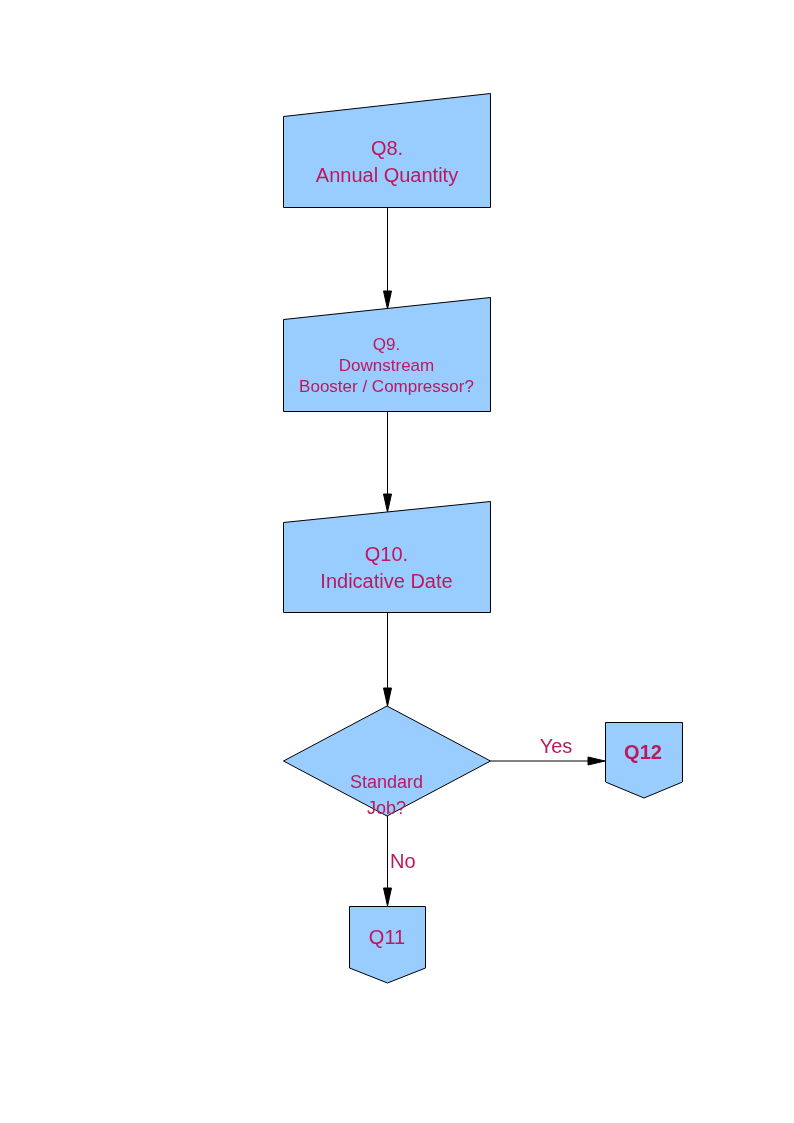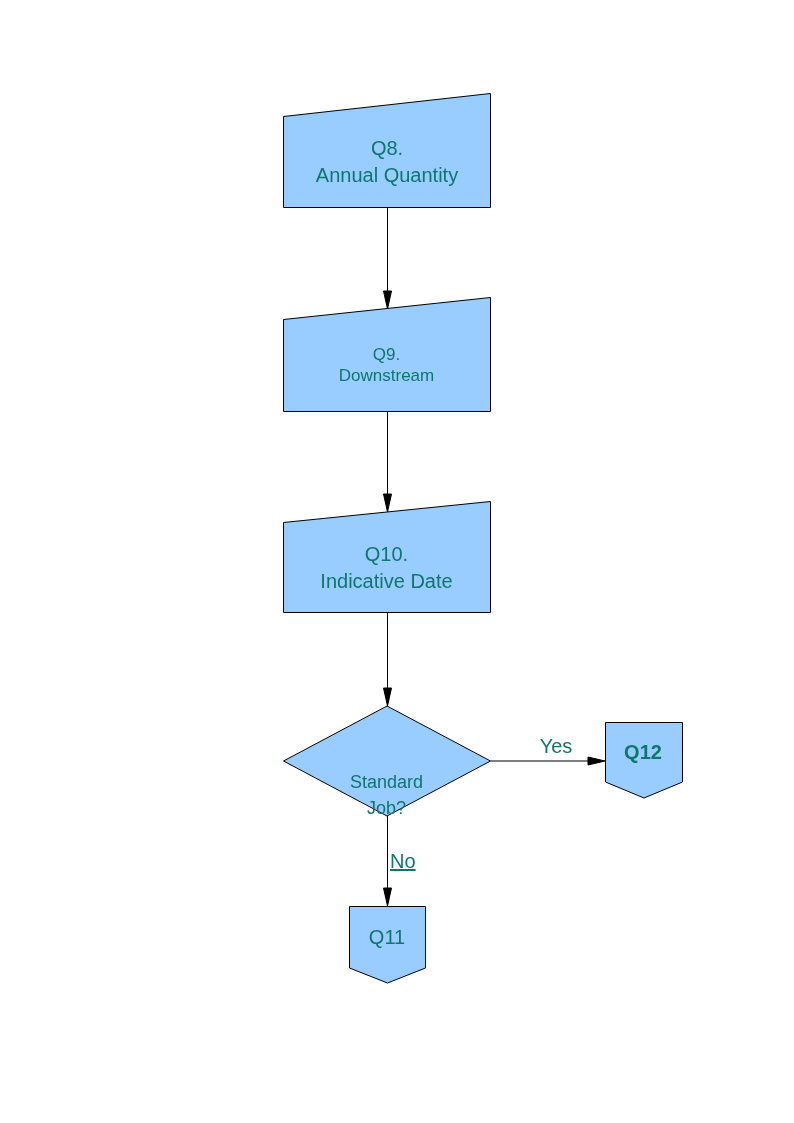--- a/index.html
+++ b/index.html
@@ -34,21 +34,21 @@
     stroke: #000000;
     stroke-width: 1;
   }
   .label {
     position: absolute;
     display: flex;
     flex-direction: column;
     align-items: center;
     justify-content: center;
     text-align: center;
-    color: #0f766e;
+    color: #be185d;
     pointer-events: none;
     white-space: nowrap;
   }
   .label-q8, .label-q10 {
     font-size: 20px;
     line-height: 27px;
   }
   .label-q9 {
     font-size: 17px;
     line-height: 21px;
@@ -61,21 +61,20 @@
     font-size: 20px;
     line-height: 24px;
   }
   .label-edge {
     font-size: 20px;
     line-height: 22px;
   }
   .label-edge-no {
     align-items: flex-start;
     text-align: left;
-    text-decoration: underline;
   }
 </style>
 </head>
 <body>
 
 <div class="page">
 
   <svg class="diagram-svg" width="794" height="1123" viewBox="0 0 794 1123">
 
     <polygon class="node-shape" points="283.5,116.5 490.5,93.5 490.5,207.5 283.5,207.5" fill="#99CCFF"></polygon>
@@ -107,20 +106,21 @@
   </svg>
 
   <div class="label label-q8" style="left:283px; top:116px; width:208px; height:92px;">
     <div>Q8.</div>
     <div>Annual Quantity</div>
   </div>
 
   <div class="label label-q9" style="left:283px; top:309px; width:207px; height:112px;">
     <div>Q9.</div>
     <div>Downstream</div>
+    <div>Booster / Compressor?</div>
   </div>
 
   <div class="label label-q10" style="left:283px; top:523px; width:207px; height:90px;">
     <div>Q10.</div>
     <div>Indicative Date</div>
   </div>
 
   <div class="label label-decision" style="left:283px; top:740px; width:207px; height:110px;">
     <div>Standard</div>
     <div>Job?</div>

